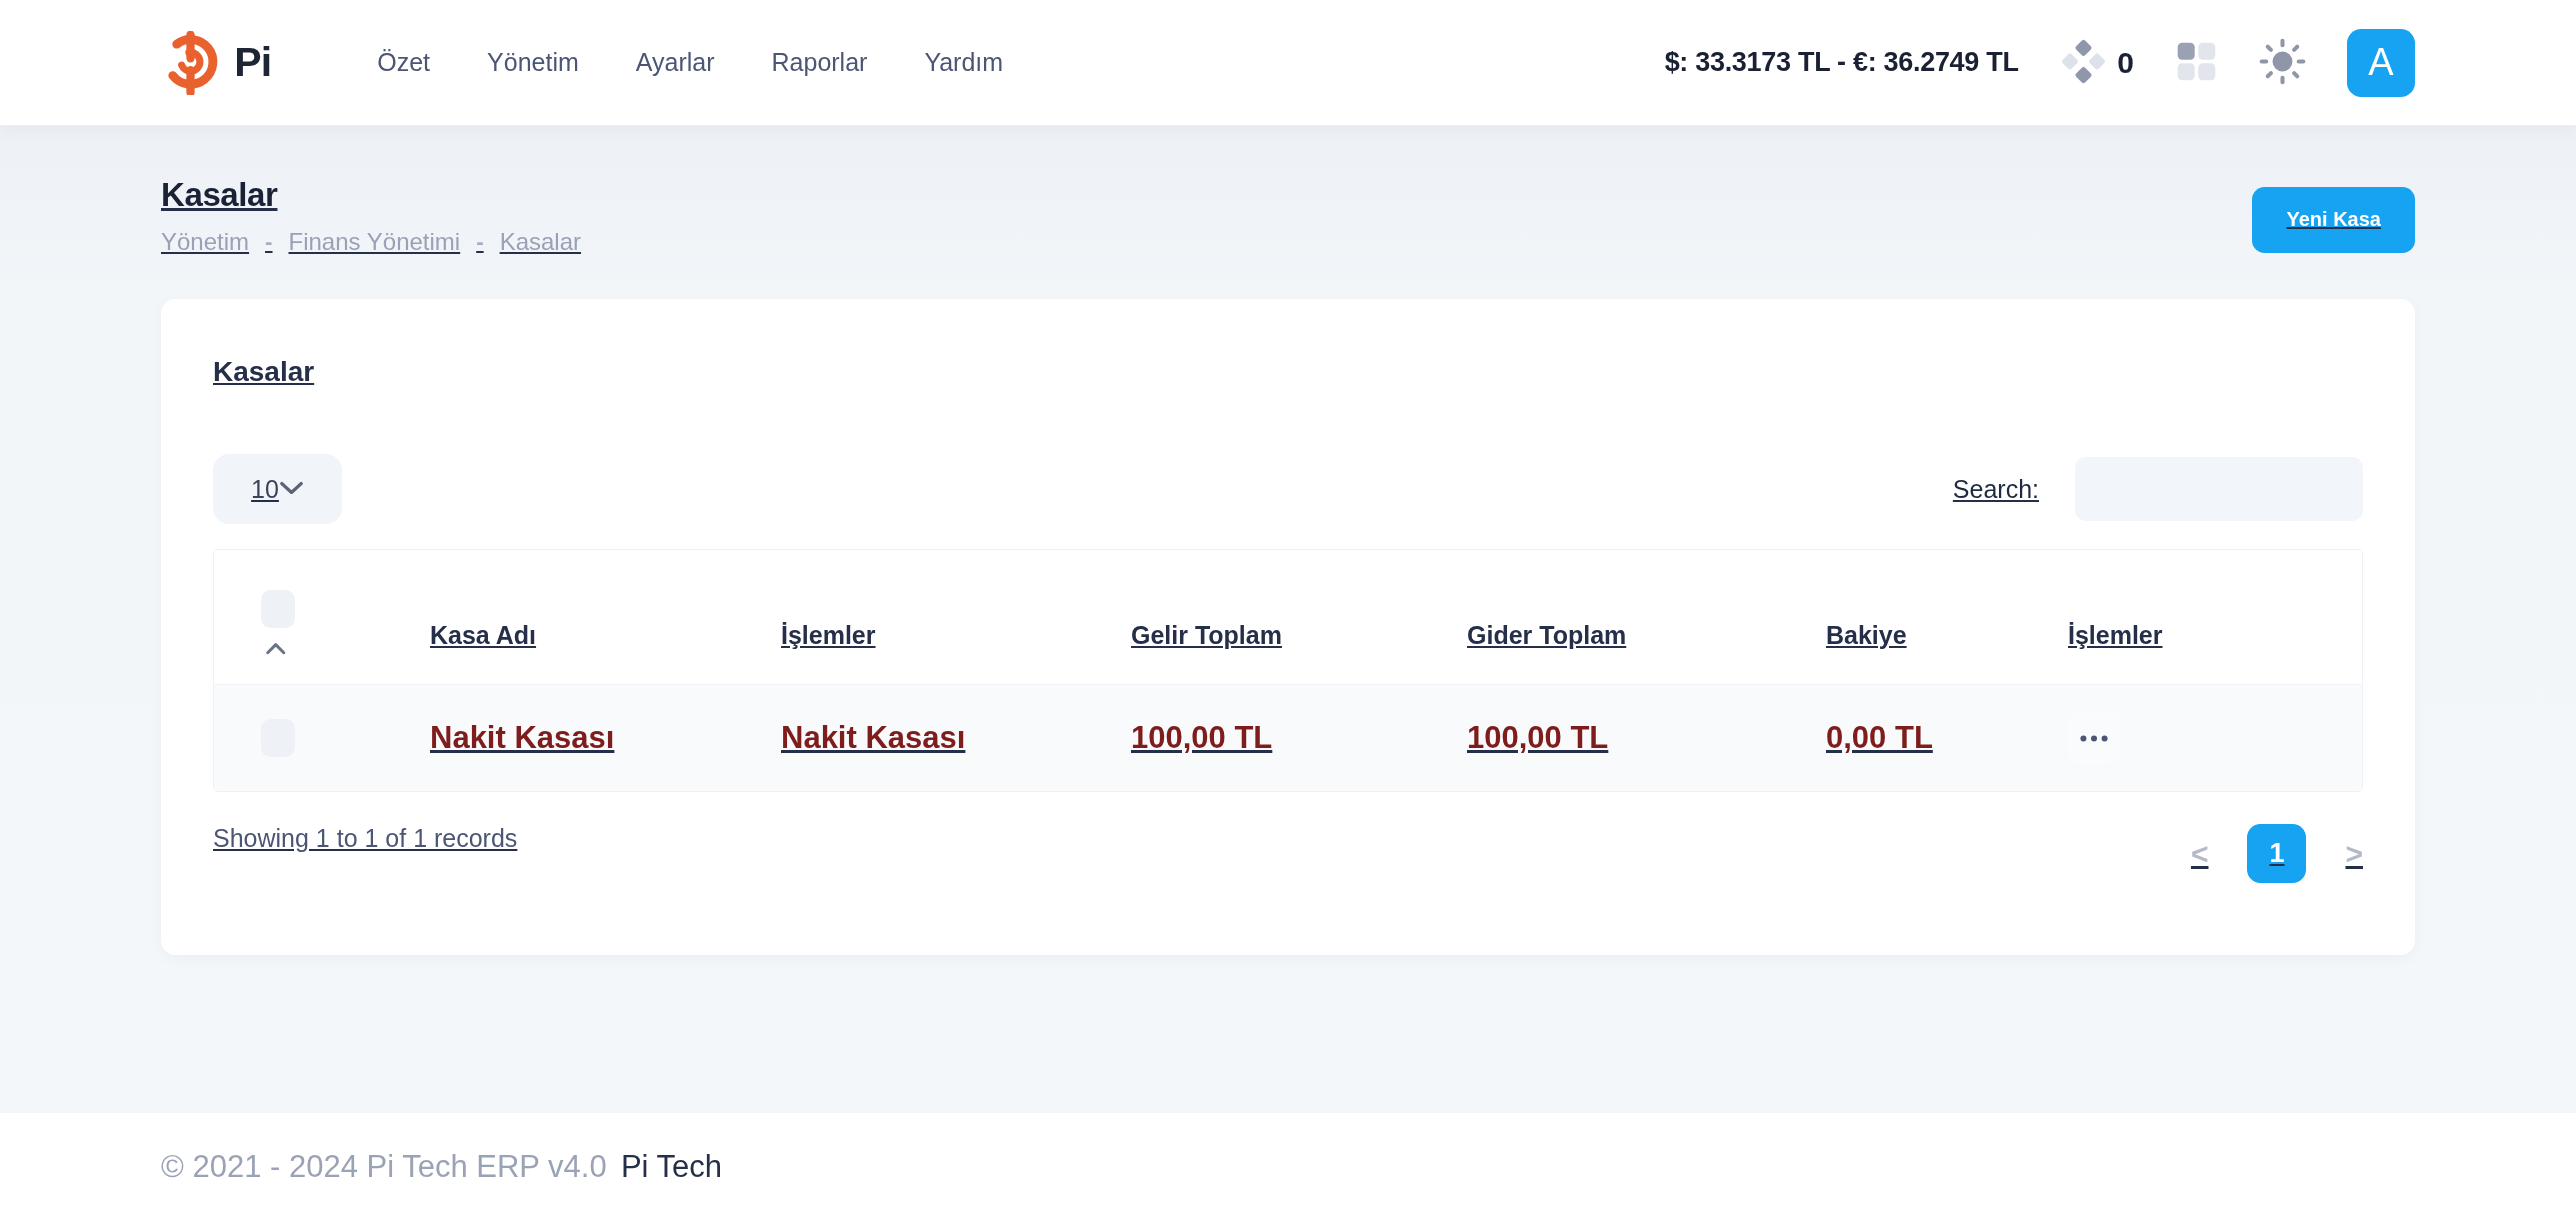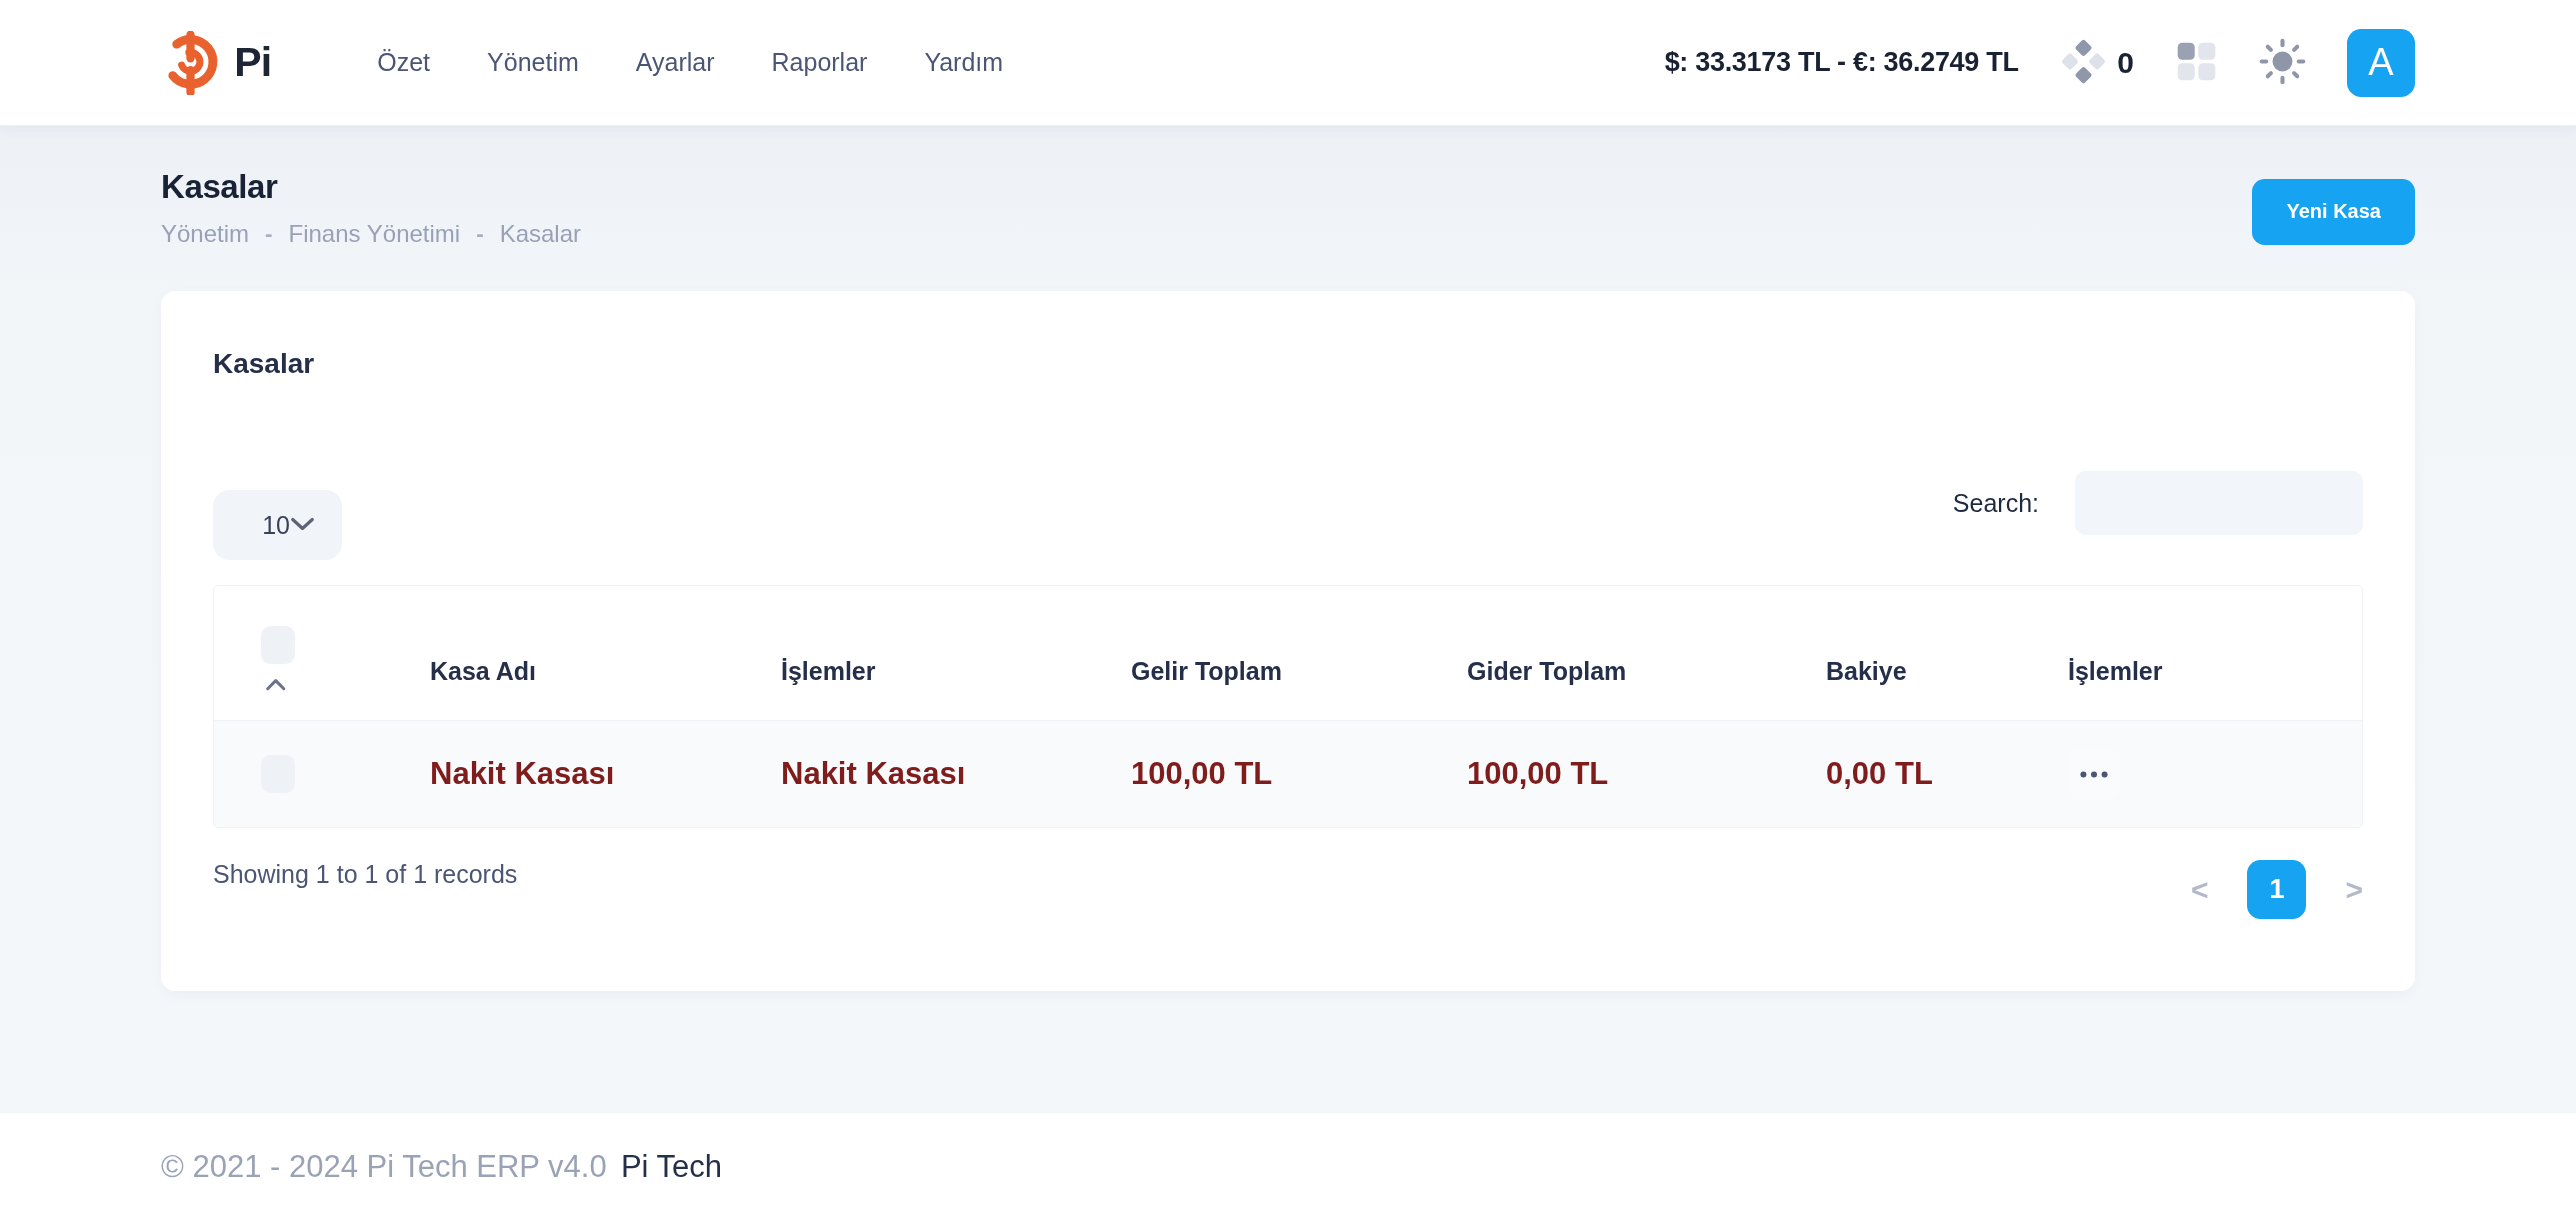--- a/index.html
+++ b/index.html
@@ -36,21 +36,22 @@
   .avatar {
     width: 68px; height: 68px; border-radius: 14.3px;
     display: flex; align-items: center; justify-content: center;
     color: #fff; font-size: 38px; font-weight: 400; cursor: pointer; border: none;
   }
 
   
   .content {
     flex: 1 1 auto;
     background: linear-gradient(180deg, #edf0f5 0%, #f3f6f9 18%, #f4f7fa 100%);
-    padding: 4px 161px;
+    padding: 12px 161px;
+    text-decoration: underline;
   }
   .page-head { display: flex; align-items: flex-start; justify-content: space-between; padding-top: 39px; }
   .page-title { font-size: 33px; font-weight: 700; color: #1a2336; letter-spacing: -0.4px; }
   .breadcrumb { margin-top: 14.3px; display: flex; align-items: center; gap: 16px; font-size: 24px; color: #99a1b7; }
   .breadcrumb .crumb { cursor: pointer; }
   .breadcrumb .sep { font-weight: 700; font-size: 22.4px; color: #a6adc0; }
   .btn-primary {
     margin-top: 10.7px;
     height: 66px; padding: 0 34px;
     border: none; border-radius: 12.5px;
@@ -65,22 +66,22 @@
     border-radius: 14.3px;
     box-shadow: 0 3.6px 10.7px rgba(76,87,125,0.05);
     padding: 57px 52px 72px 52px;
   }
   .card-title { font-size: 28px; font-weight: 700; color: #252f4a; }
 
   .toolbar { margin-top: 66px; display: flex; align-items: center; justify-content: space-between; }
   .pagesize {
     width: 129px; height: 70px;
     background: #f1f5f9; border: none; border-radius: 16px;
-    display: flex; align-items: center; justify-content: flex-end;
-    padding: 0 27px; cursor: pointer; margin-top: 44px;
+    display: flex; align-items: center; justify-content: center;
+    padding: 0 27px; cursor: pointer;
   }
   .pagesize-value { font-size: 25px; color: #3a4258; font-weight: 500; }
   .search-box { display: flex; align-items: center; gap: 36px; }
   .search-label { font-size: 25px; color: #1f2940; }
   .search-input {
     width: 288px; height: 64px;
     background: #f2f5f9; border: none; border-radius: 10.7px;
     font-family: inherit; font-size: 24px; color: #252f4a; padding: 0 21.5px; outline: none;
   }
 

